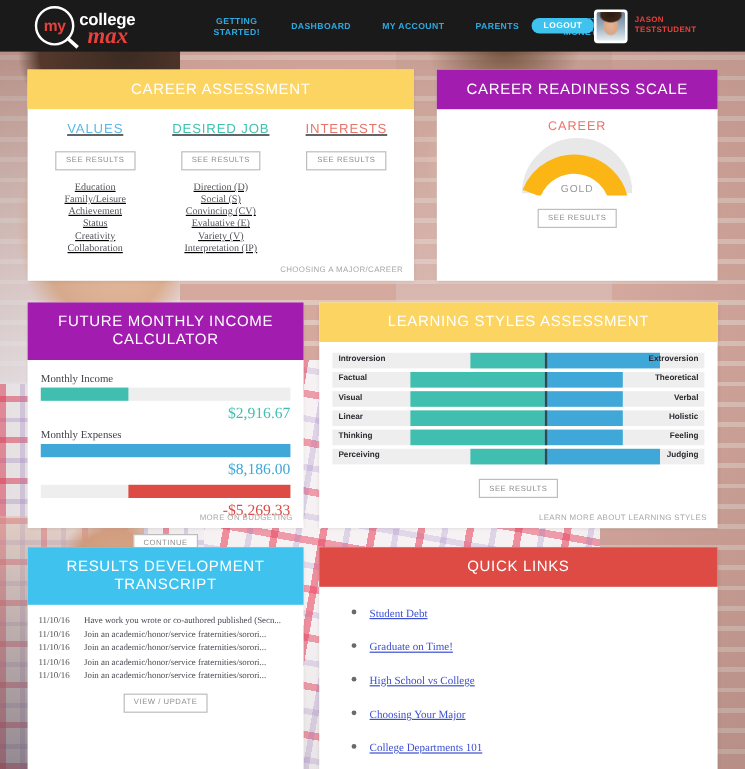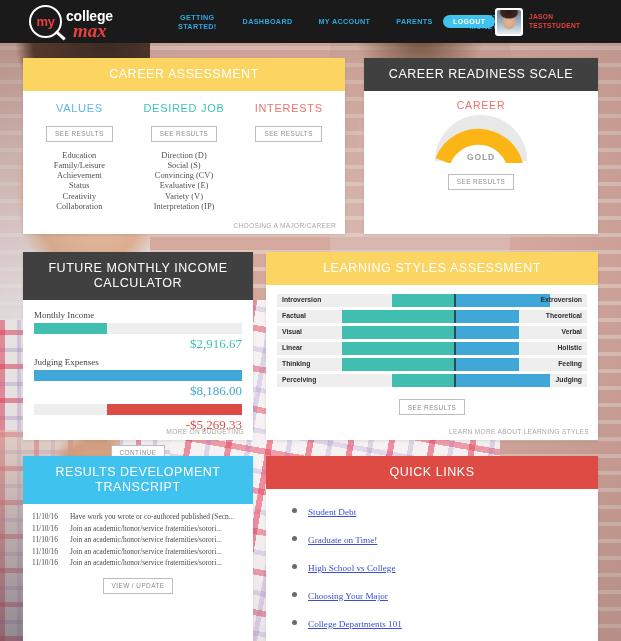--- a/index.html
+++ b/index.html
@@ -141,54 +141,54 @@
     box-shadow: 0 1px 3px rgba(0,0,0,.10);
   }
   .card-head {
     color: #ffffff; text-align: center;
     font-size: 12.5px; letter-spacing: .55px;
     line-height: 15px;
     padding: 9px 6px;
     white-space: pre-line;
   }
   .head-yellow { background: #fcd462; }
-  .head-teal   { background: #404040; }
+  .head-teal   { background: #a21caf; }
   .head-blue   { background: #3fc3ee; }
   .head-red    { background: #dd4b44; }
 
   .card-footlink {
     position: absolute; right: 9px; bottom: 5px;
     color: #a8a8a8; font-size: 6.6px; letter-spacing: .3px; cursor: pointer;
   }
 
   .btn-outline {
     display: inline-block;
     border: 1px solid #bdbdbd; background: #ffffff;
     color: #8d8d8d; font-size: 6.4px; letter-spacing: .45px;
     padding: 3.5px 8px; cursor: pointer;
   }
 
   
   #card-career-assessment { left: 23px; top: 58px; width: 322px; height: 176px; }
-  .ca-cols { display: flex; padding: 11px 4px 0; }
+  .ca-cols { display: flex; padding: 11px 4px 0; text-decoration: underline; }
   .ca-col { flex: 1; text-align: center; }
   .ca-col-title { font-size: 11px; letter-spacing: .7px; margin-bottom: 8px; }
   .t-blue  { color: #5bb8e8; }
   .t-teal  { color: #3fc3ae; }
   .t-red   { color: #e8756c; }
   .ca-list { margin-top: 9px; font-family: "Liberation Serif", serif; font-size: 8.4px; color: #52525a; line-height: 10.3px; }
 
   
   #card-career-readiness { left: 364px; top: 58px; width: 234px; height: 176px; }
   #gauge-wrap { position: relative; width: 100%; text-align: center; margin-top: 4px; }
   .gauge-label { color: #e8756c; font-size: 10.5px; letter-spacing: .8px; margin: 8px 0 4px; }
   #gauge { position: relative; width: 92px; height: 48px; margin: 0 auto; }
   .gauge-level {
     position: absolute; left: 0; right: 0; bottom: 1px;
-    color: #9b9b9b; font-size: 8.5px; letter-spacing: .8px; font-weight: bold;
+    color: #9b9b9b; font-size: 8.5px; letter-spacing: .8px;
   }
   #gauge-readiness-btn { margin-top: 7px; }
 
   
   #card-income { left: 23px; top: 252px; width: 230px; height: 188px; }
   .inc-body { padding: 10px 11px 0; }
   .inc-label { font-family: "Liberation Serif", serif; font-size: 9px; color: #44444c; margin-bottom: 3px; }
   .inc-track { height: 11px; background: #eeeeee; width: 100%; position: relative; }
   .inc-fill { position: absolute; top: 0; height: 11px; }
   .inc-value { text-align: right; font-family: "Liberation Serif", serif; font-size: 13px; margin: 2px 0 5px; }
@@ -334,21 +334,21 @@
 CALCULATOR</div>
 
     <div class="inc-body">
 
       <div class="inc-label">Monthly Income</div>
       <div class="inc-track">
         <div class="inc-fill" style="left:0%;width:35%;background:#40bfb0;"></div>
       </div>
       <div class="inc-value v-teal">$2,916.67</div>
 
-      <div class="inc-label">Judging Expenses</div>
+      <div class="inc-label">Monthly Expenses</div>
       <div class="inc-track">
         <div class="inc-fill" style="left:0%;width:100%;background:#3fa8d8;"></div>
       </div>
       <div class="inc-value v-blue">$8,186.00</div>
 
       <div class="inc-track">
         <div class="inc-fill" style="left:35%;width:65%;background:#dd4b44;"></div>
       </div>
       <div class="inc-value v-red">-$5,269.33</div>
 

